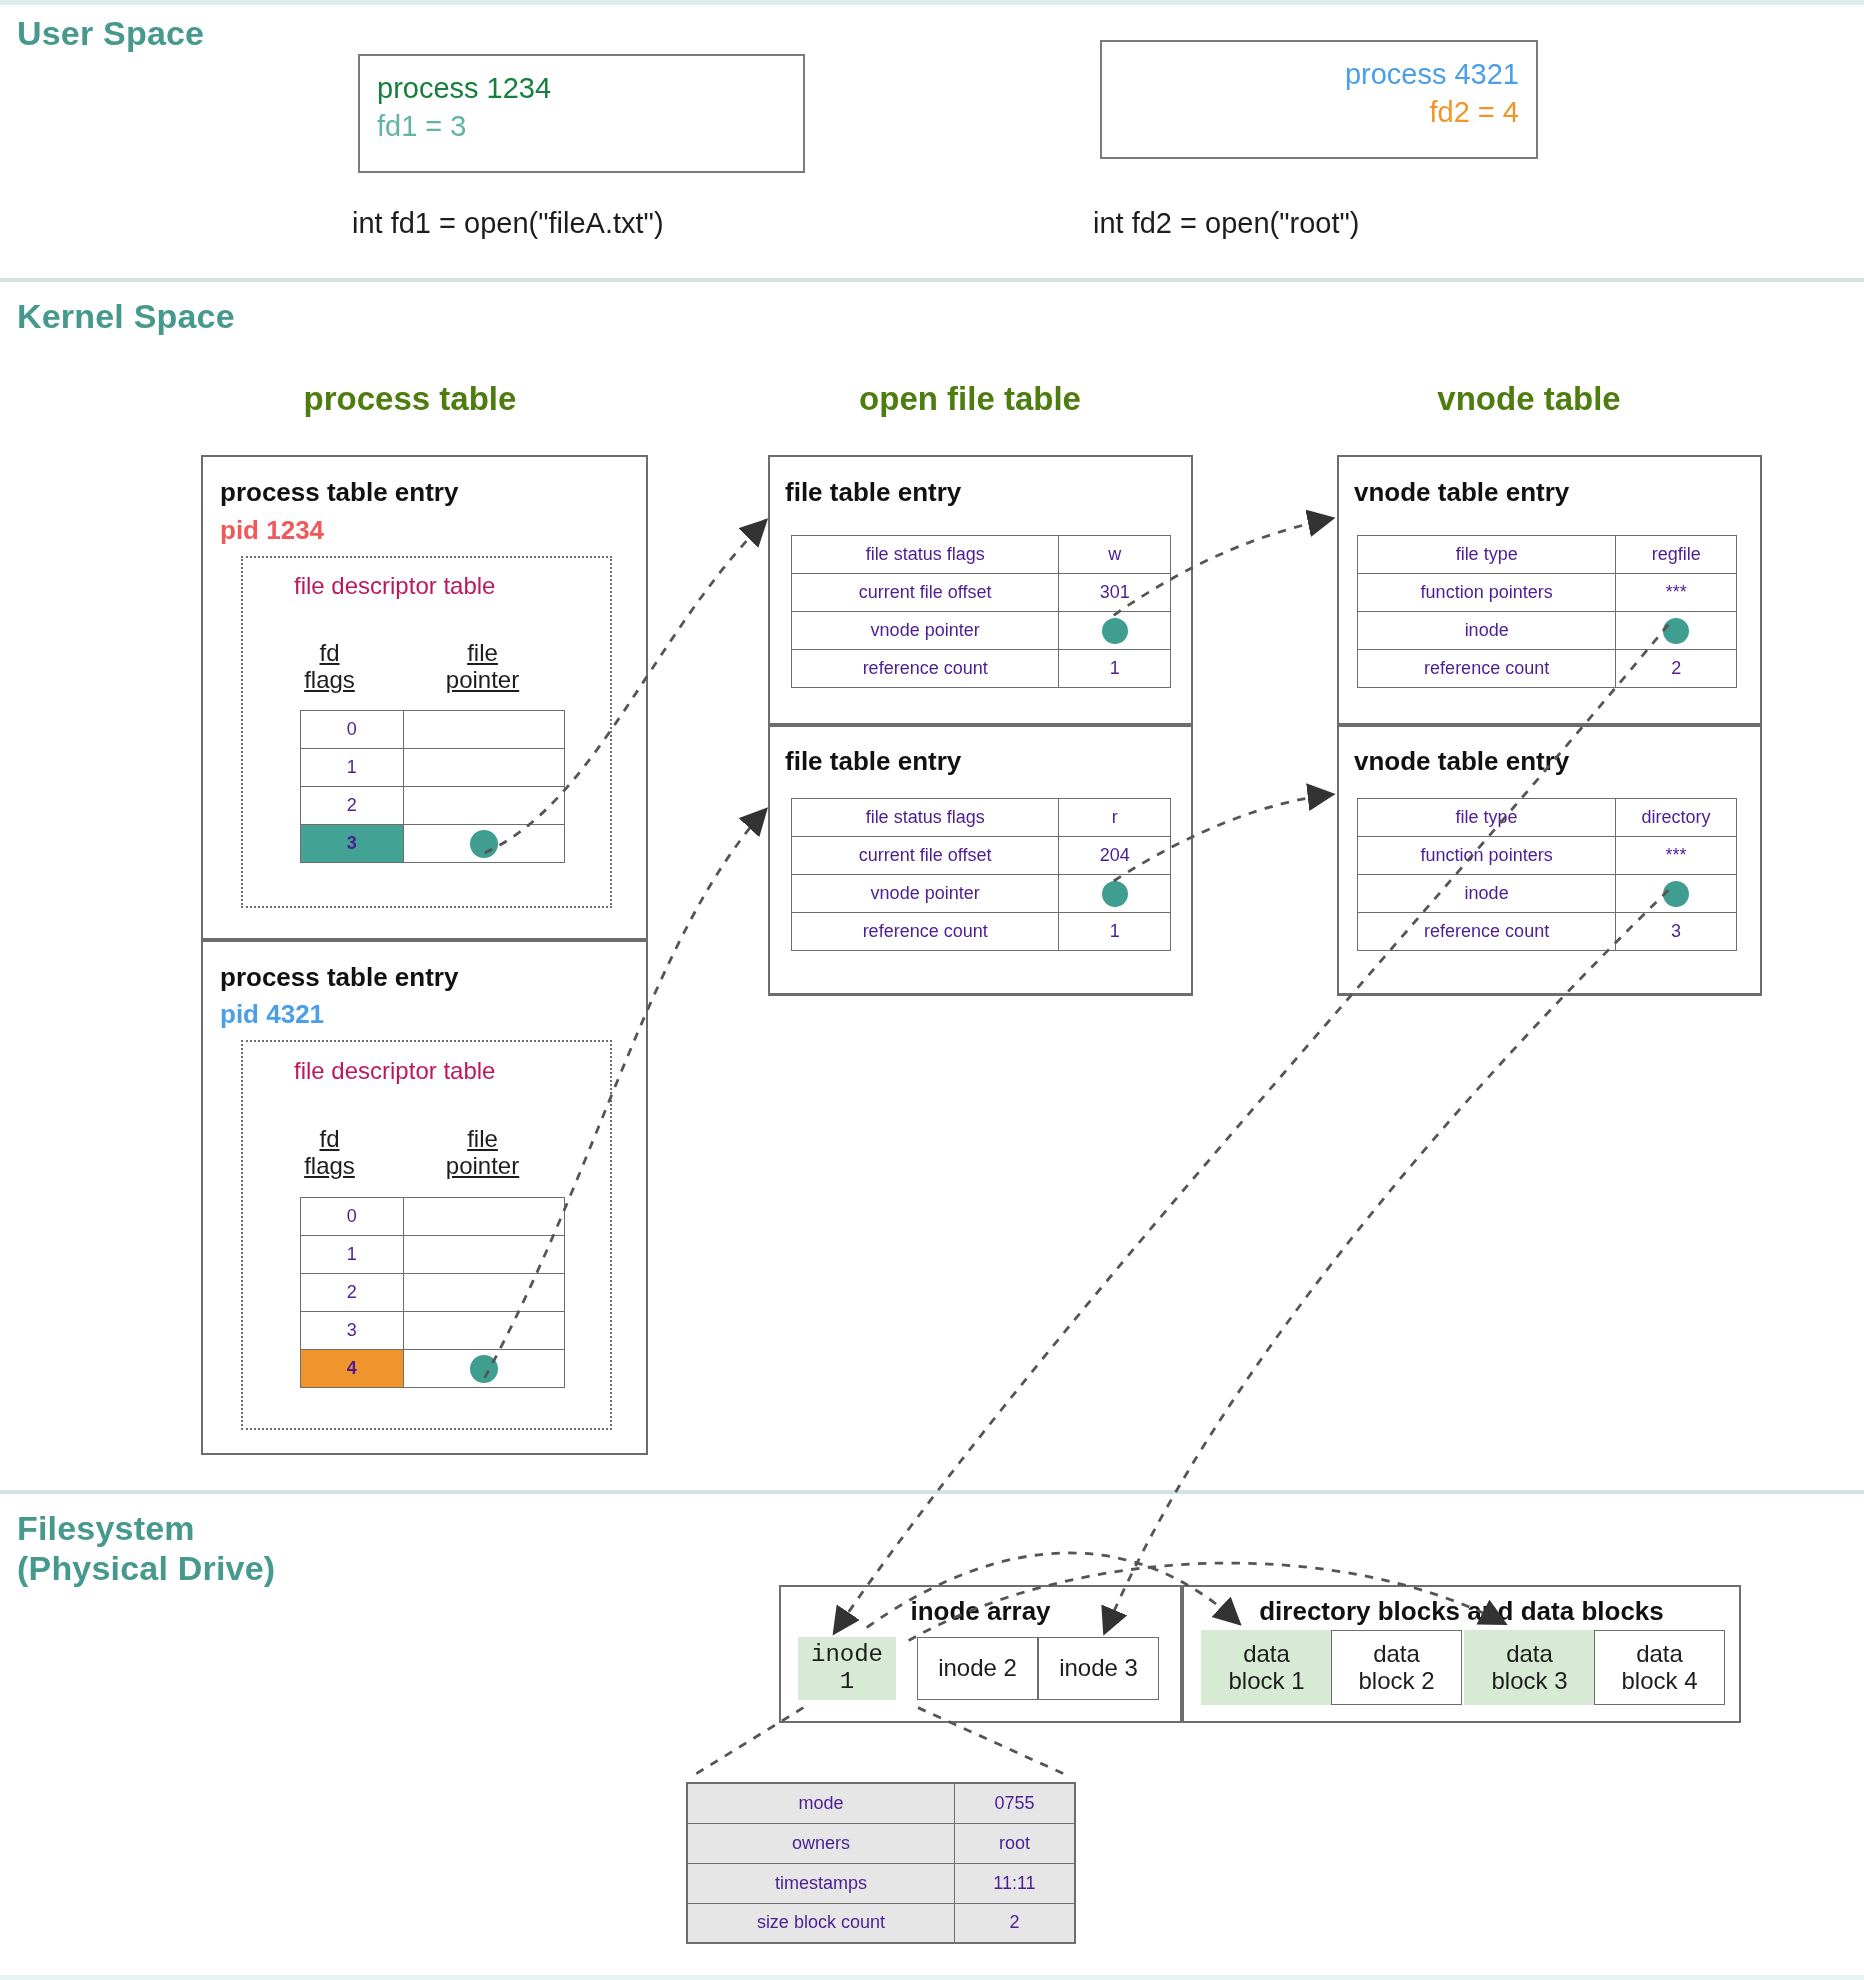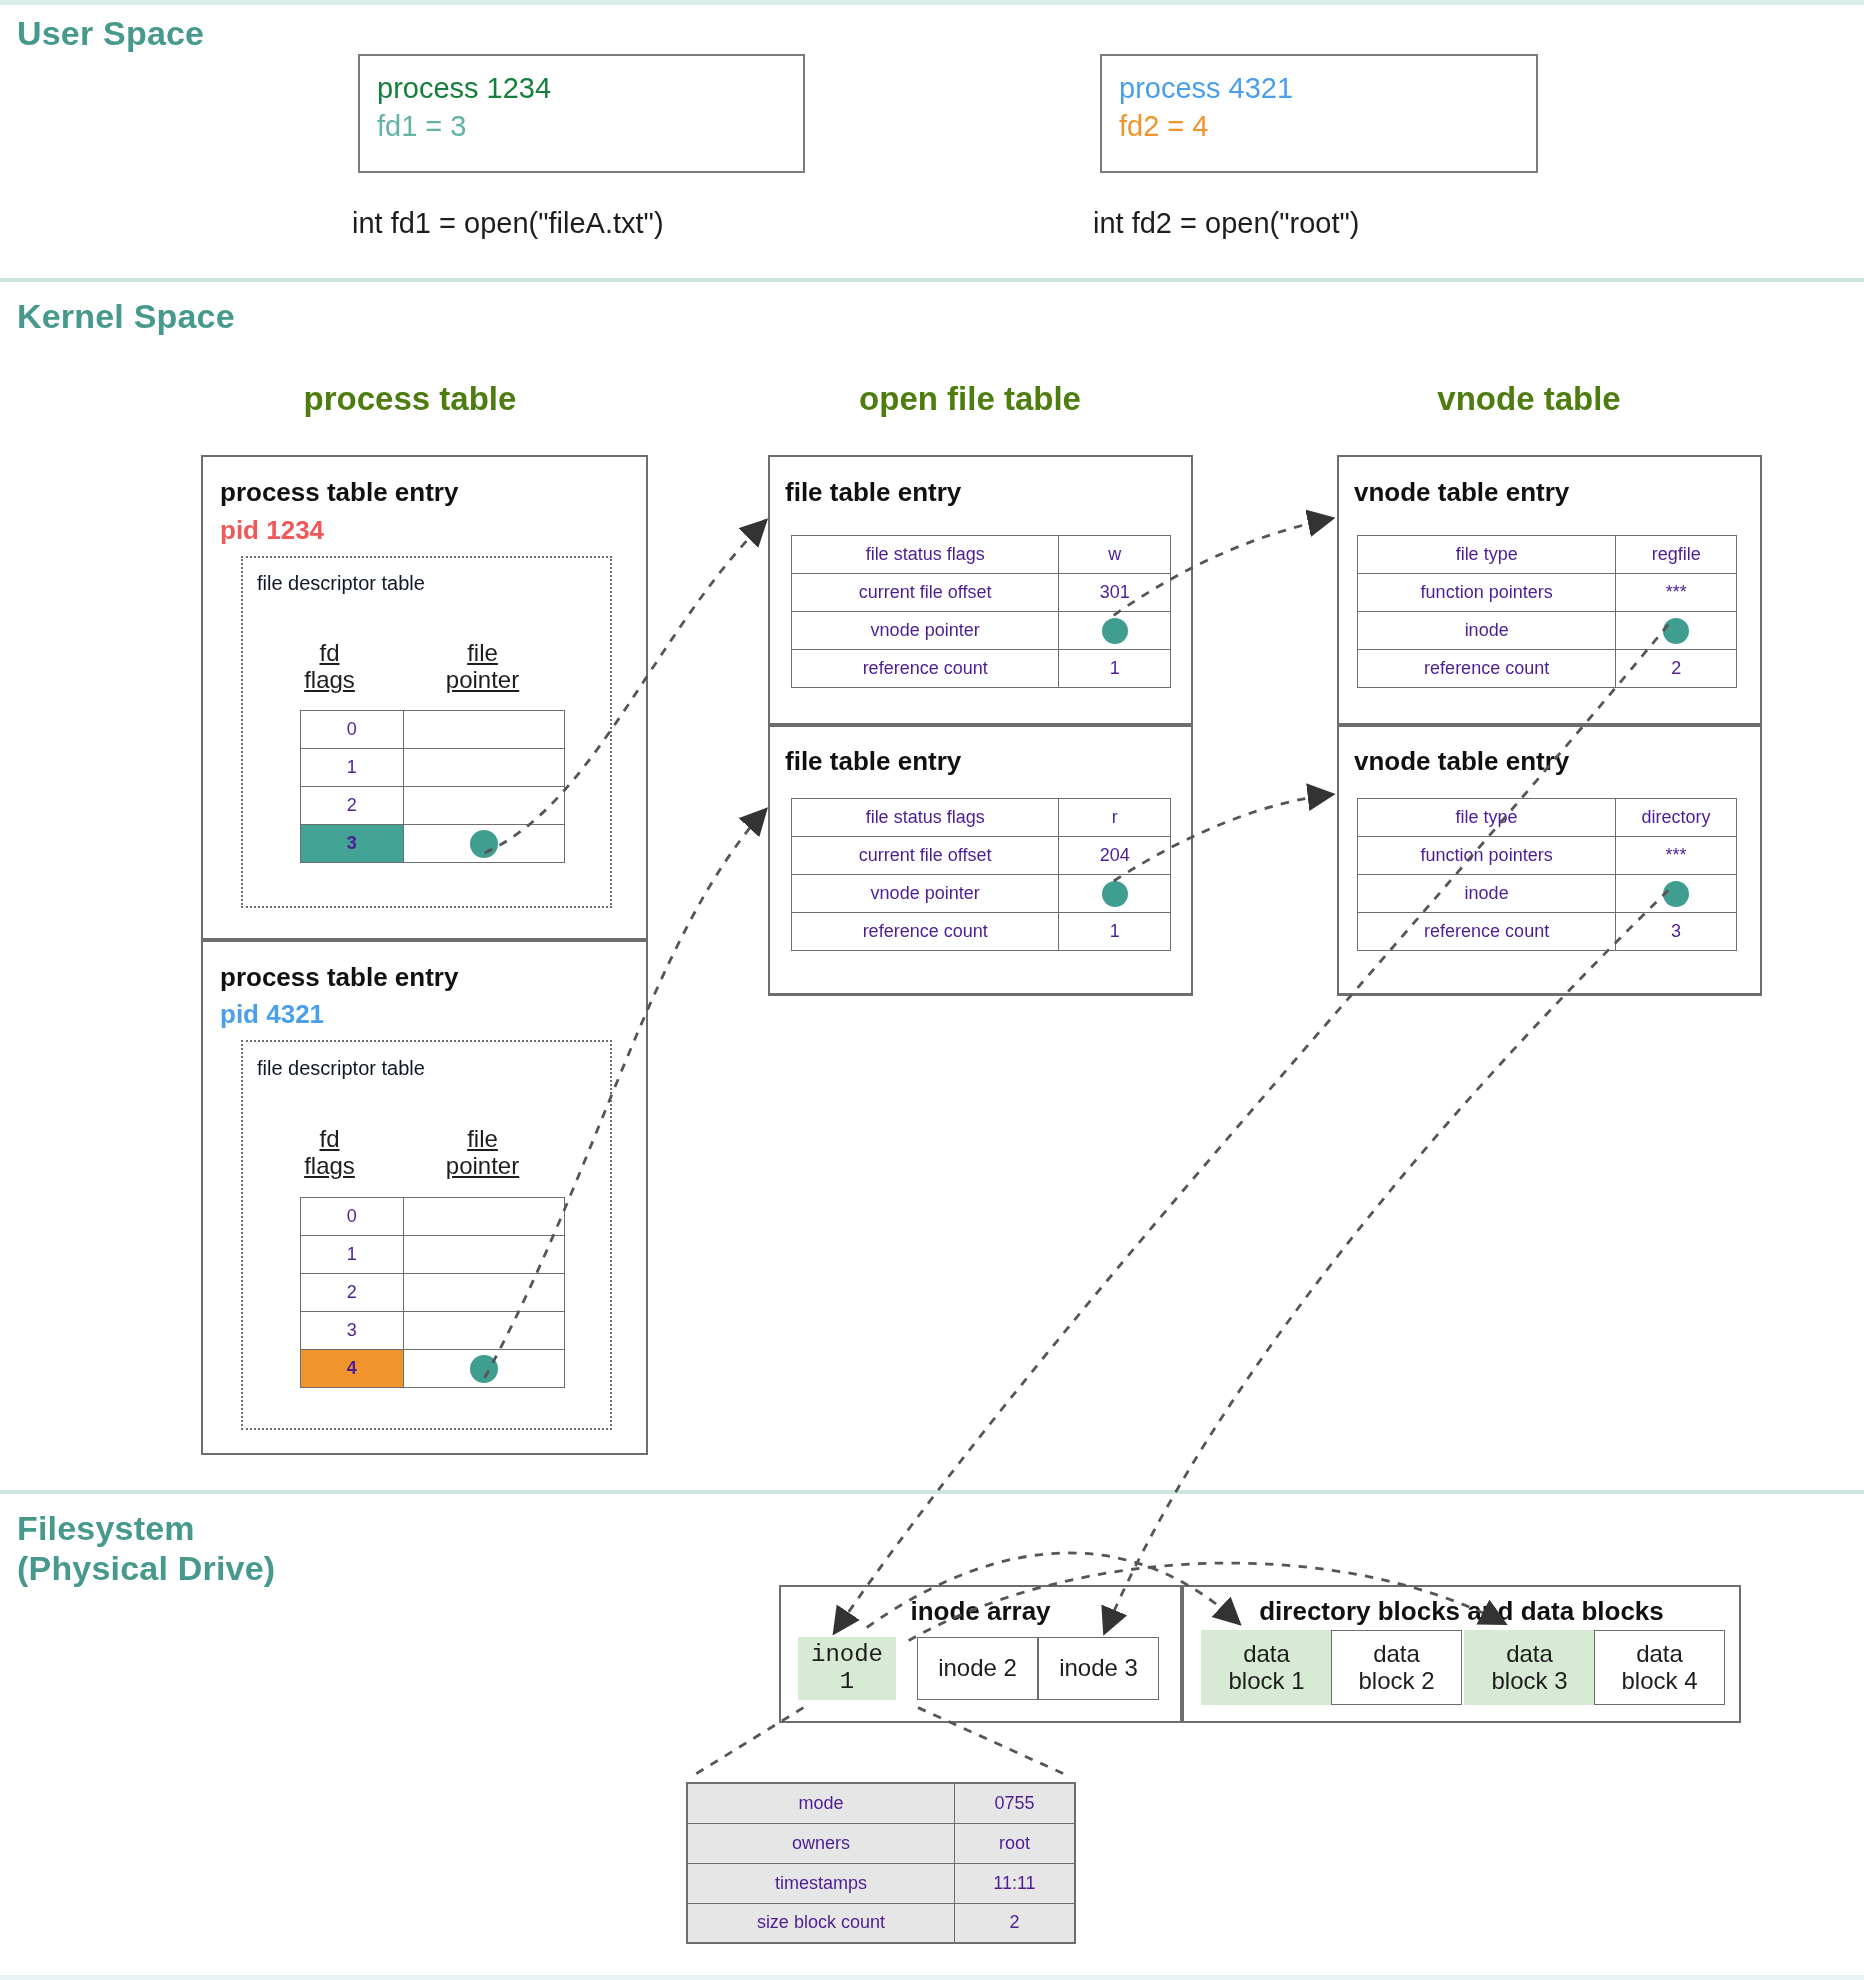--- a/index.html
+++ b/index.html
@@ -88,23 +88,24 @@
   }
 
   
   .fdt-wrap {
     position: absolute;
     border: 2.8px dotted #6d6d6d;
     background: transparent;
   }
   .fdt-title {
     position: absolute;
-    font-size: 20px;
-    color: #0f172a;
-    white-space: nowrap;
+    font-size: 24px;
+    color: #be185d;
+    white-space: nowrap;
+    margin-left: 37px;
   }
   .fdt-colhead {
     position: absolute;
     font-size: 24px;
     color: #1d1d1d;
     text-align: center;
     line-height: 1.12;
     white-space: pre-line;
     text-decoration: underline;
   }
@@ -189,21 +190,21 @@
 <div class="band-title" style="left:17px; top:296px;">Kernel Space</div>
 <div class="band-title" style="left:17px; top:1508px;">Filesystem
 (Physical Drive)</div>
 
 <div class="proc-box" style="left:358px; top:54px; width:447px; height:119px;">
   <div class="proc-name" style="color:#15803d;">process 1234</div>
   <div class="proc-fd" style="color:#63b3a6;">fd1 = 3</div>
 </div>
 <div class="open-call" style="left:352px; top:207px;">int fd1 = open("fileA.txt")</div>
 
-<div class="proc-box" style="left:1100px; top:54px; width:438px; height:119px;">
+<div class="proc-box" style="left:1100px; top:40px; width:438px; height:119px;text-align:right;">
   <div class="proc-name" style="color:#4a9fe8;">process 4321</div>
   <div class="proc-fd" style="color:#f0952b;">fd2 = 4</div>
 </div>
 <div class="open-call" style="left:1093px; top:207px;">int fd2 = open("root")</div>
 
 <div class="col-head" style="left:214px; top:380px; width:392px;">process table</div>
 <div class="col-head" style="left:774px; top:380px; width:392px;">open file table</div>
 <div class="col-head" style="left:1333px; top:380px; width:392px;">vnode table</div>
 
 <div class="outer-box" style="left:201px; top:455px; width:447px; height:999px;"></div>

